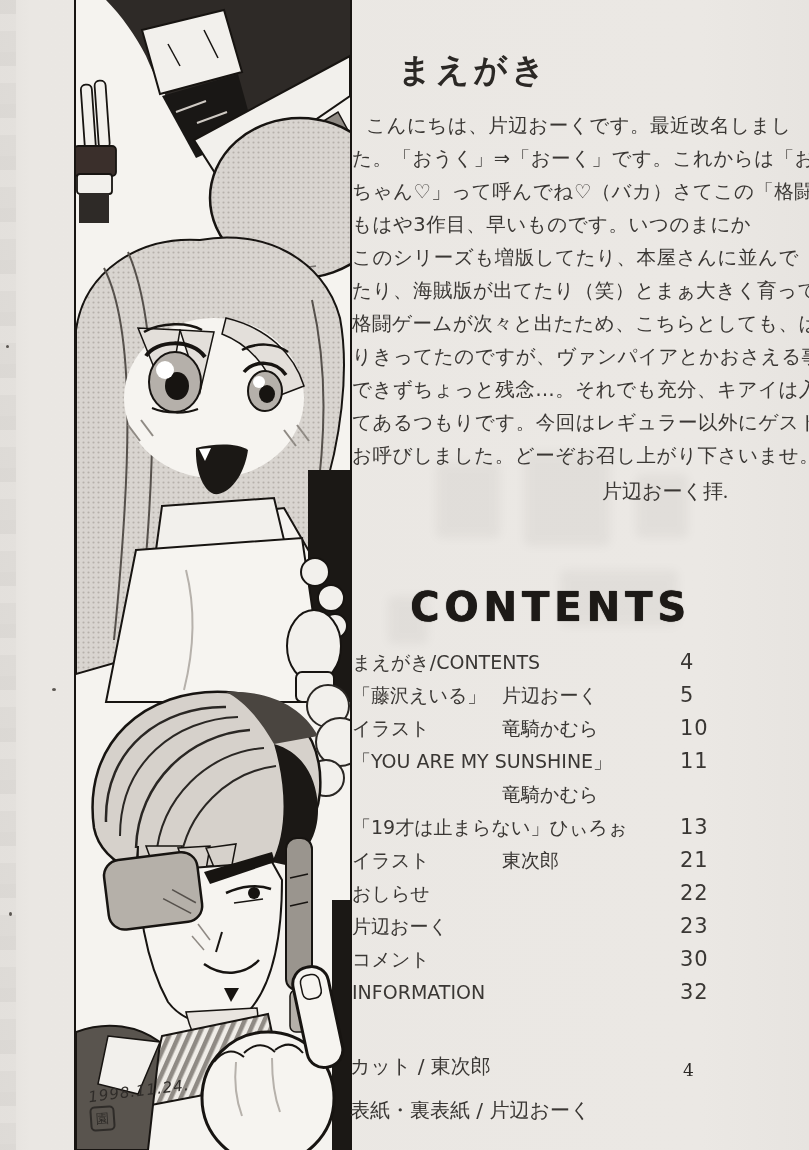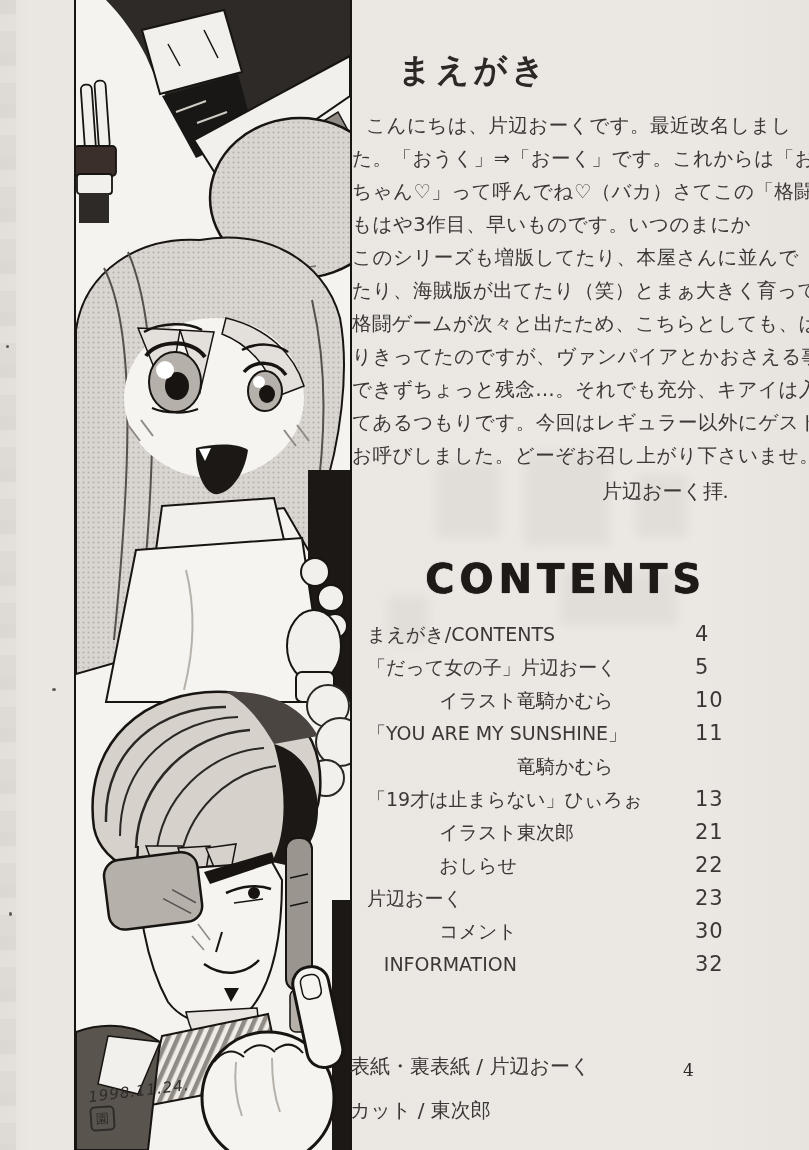--- a/index.html
+++ b/index.html
@@ -27,25 +27,25 @@
   .bleed{position:absolute;background:#6e6a65;filter:blur(5px);opacity:.07;border-radius:6px;}
 
   
   .preface{position:absolute;left:352px;top:48px;width:394px;}
   .pref-head{margin:0 0 16px 46px;font-size:33px;font-weight:bold;color:#2b2825;letter-spacing:4px;}
   .pline{font-size:19.5px;line-height:33px;white-space:nowrap;letter-spacing:.5px;color:#3a3734;}
   .pline.first{text-indent:14px;}
   .pref-sign{margin-top:6px;padding-right:18px;text-align:right;font-size:20px;color:#3a3734;font-family:Liberation Serif, serif;}
 
   
-  .contents{position:absolute;left:352px;top:556px;width:370px;padding-left:15px;}
+  .contents{position:absolute;left:352px;top:584px;width:370px;}
   .contents-head{margin:0 0 20px 58px;font-size:40px;font-weight:bold;color:#1d1a17;
     letter-spacing:5px;text-shadow:0 0 1px #1d1a17,0.6px 0 0 #1d1a17;}
   .toc-row{display:flex;align-items:baseline;margin-bottom:7px;font-size:19px;color:#3a3734;}
-  .toc-title{display:inline-block;min-width:150px;white-space:nowrap;text-align:right;}
+  .toc-title{display:inline-block;min-width:150px;white-space:nowrap;}
   .toc-author{flex:1;white-space:nowrap;}
   .toc-page{width:42px;font-size:21px;letter-spacing:1px;}
 
   
   .credits{position:absolute;left:350px;top:1044px;font-size:20px;color:#3a3734;}
   .credit-line{line-height:44px;white-space:nowrap;}
   .folio{position:absolute;left:683px;top:1060px;font-family:"DejaVu Serif",serif;
     font-size:17px;color:#2b2825;}
 </style>
 </head>
@@ -211,21 +211,21 @@
 
   <div class="contents">
     <h2 class="contents-head">CONTENTS</h2>
     <div class="toc">
       <div class="toc-row">
         <span class="toc-title">まえがき/CONTENTS</span>
         <span class="toc-author"></span>
         <span class="toc-page">4</span>
       </div>
       <div class="toc-row">
-        <span class="toc-title">「だって女の子」</span>
+        <span class="toc-title">「藤沢えいる」</span>
         <span class="toc-author">片辺おーく</span>
         <span class="toc-page">5</span>
       </div>
       <div class="toc-row">
         <span class="toc-title">イラスト</span>
         <span class="toc-author">竜騎かむら</span>
         <span class="toc-page">10</span>
       </div>
       <div class="toc-row">
         <span class="toc-title">「YOU ARE MY SUNSHINE」</span>
@@ -263,19 +263,19 @@
       </div>
       <div class="toc-row">
         <span class="toc-title">INFORMATION</span>
         <span class="toc-author"></span>
         <span class="toc-page">32</span>
       </div>
     </div>
   </div>
 
   <div class="credits">
+    <div class="credit-line">カット / 東次郎</div>
     <div class="credit-line">表紙・裏表紙 / 片辺おーく</div>
-    <div class="credit-line">カット / 東次郎</div>
   </div>
 
   <div class="folio">4</div>
 
 </div>
 
 </body></html>

